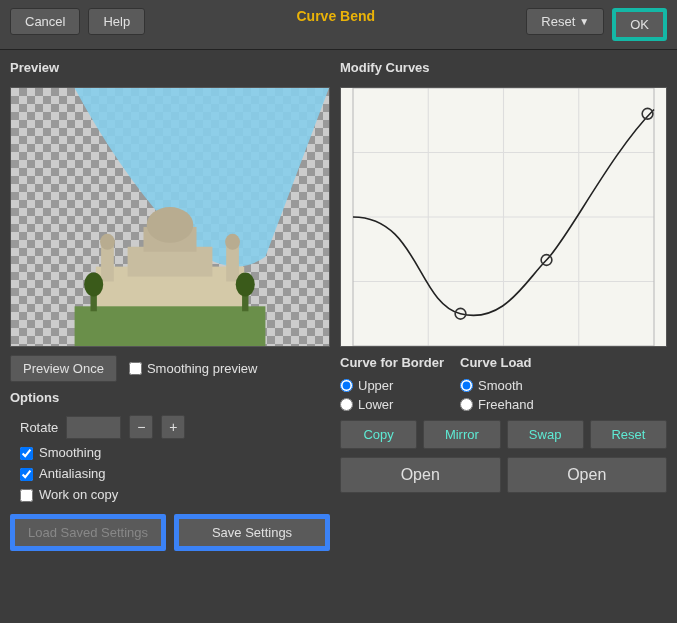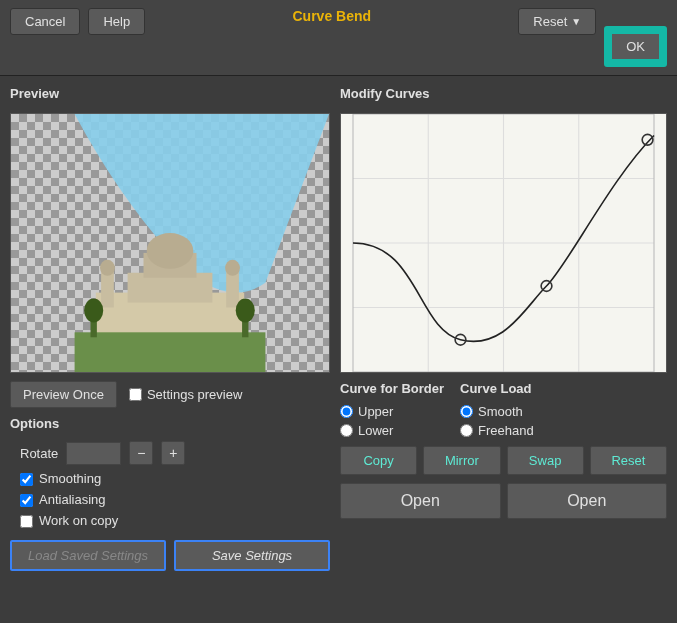--- a/index.html
+++ b/index.html
@@ -34,22 +34,21 @@
       background: #5a5a5a;
       border: 1px solid #333;
       color: #e0e0e0;
       padding: 5px 14px;
       cursor: pointer;
       border-radius: 3px;
       font-size: 13px;
     }
     .btn-ok {
       background: #5a5a5a;
-      border: 8px solid #14b8a6;
-      margin-top: 18px;
+      border: 4px solid #14b8a6;
     }
     .reset-btn {
       display: flex;
       align-items: center;
       gap: 4px;
     }
     .reset-btn .arrow { font-size: 10px; }
 
     
     .main {
@@ -176,28 +175,27 @@
     .checkbox-row input { cursor: pointer; }
 
     
     .bottom-buttons {
       display: flex;
       gap: 8px;
       padding-top: 4px;
     }
     .btn-bottom {
       background: #5a5a5a;
-      border: 2px solid #3b82f6;
+      border: 5px solid #3b82f6;
       color: #e0e0e0;
       padding: 6px 0;
       cursor: pointer;
       border-radius: 2px;
       font-size: 13px;
       flex: 1;
-      font-style: italic;
     }
     .btn-bottom:disabled {
       color: #888;
       cursor: default;
     }
 
     
     .right-panel {
       display: flex;
       flex-direction: column;
@@ -320,21 +318,21 @@
         <ellipse cx="78" cy="198" rx="9" ry="12" fill="#3a5a1a"></ellipse>
         <rect x="218" y="200" width="6" height="25" fill="#4a6a2a"></rect>
         <ellipse cx="221" cy="198" rx="9" ry="12" fill="#3a5a1a"></ellipse>
       </svg>
     </div>
 
     <div class="preview-controls">
       <button class="btn-preview">Preview Once</button>
       <label class="auto-preview">
         <input type="checkbox" style="">
-        <span>Settings preview</span>
+        <span>Smoothing preview</span>
       </label>
     </div>
 
     <div class="options-section">
       <div class="section-label">Options</div>
 
       <div class="rotate-row">
         <span>Rotate</span>
         <input class="rotate-input" type="text" style="">
         <button class="spin-btn">−</button>

